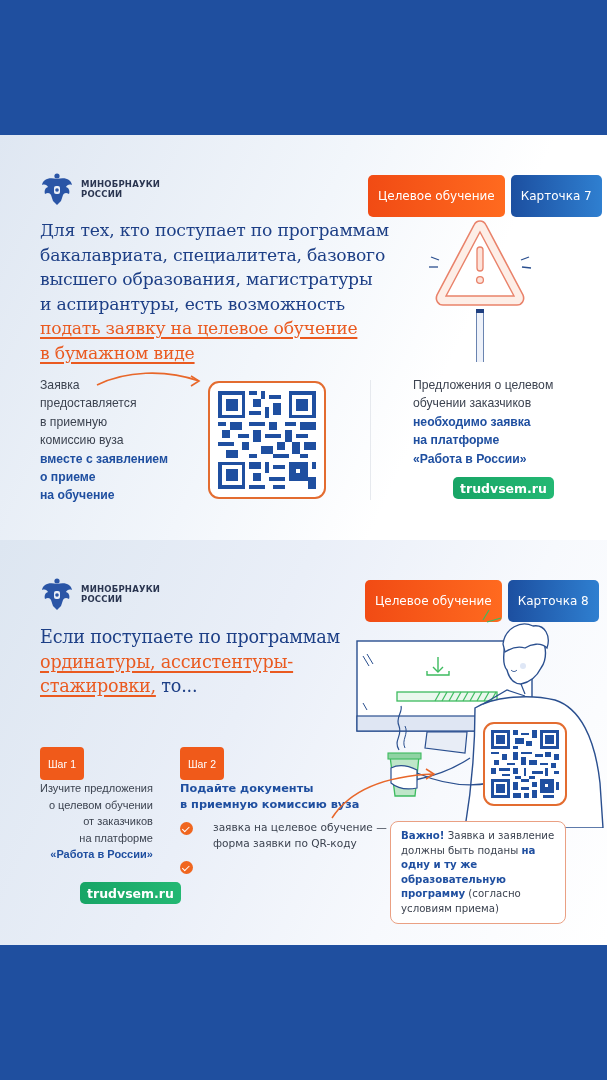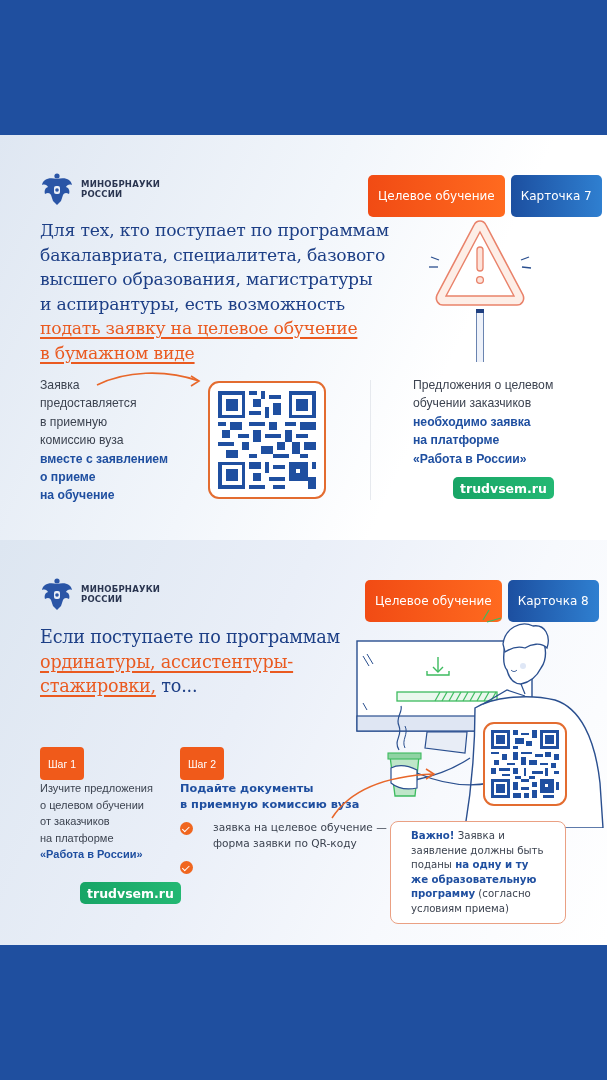--- a/index.html
+++ b/index.html
@@ -38,21 +38,21 @@
 
   .step-badge { position: absolute; height: 33px; padding: 0 8px; border-radius: 4px; background: #f05a1a; color: #fff; font-size: 10.5px; display: flex; align-items: center; font-family: Liberation Sans, sans-serif; }
 
   .step2-title { position: absolute; left: 180px; top: 241px; font-size: 11.3px; line-height: 16px; color: #1f4fa0; font-weight: bold; font-family: "DejaVu Sans", sans-serif; }
   .check-list { position: absolute; left: 180px; top: 280px; list-style: none; }
   .check-list li { display: flex; gap: 20px; font-size: 10.6px; line-height: 15.5px; color: #3c4350; font-family: "DejaVu Sans", sans-serif; margin-bottom: 8px; }
   .check-list .check { flex: 0 0 13px; width: 13px; height: 13px; border-radius: 50%; background: #f0661f; margin-top: 2px; position: relative; }
   .check-list .check::after { content: ""; position: absolute; left: 4px; top: 2.5px; width: 3px; height: 5.5px; border: solid #fff; border-width: 0 1.6px 1.6px 0; transform: rotate(45deg); }
   .check-list .txt { white-space: pre-line; }
 
-  .note { position: absolute; left: 390px; top: 281px; width: 176px; padding: 7px 20px; border: 1.4px solid #eaa083; border-radius: 8px; background: #fff; font-size: 10.2px; line-height: 14.5px; color: #3c4350; font-family: "DejaVu Sans", sans-serif; }
+  .note { position: absolute; left: 390px; top: 281px; width: 176px; padding: 7px 10px; border: 1.4px solid #eaa083; border-radius: 8px; background: #fff; font-size: 10.2px; line-height: 14.5px; color: #3c4350; font-family: "DejaVu Sans", sans-serif; }
   .note .strong { color: #1f4fa0; font-weight: bold; }
 
   .illus { position: absolute; }
 </style>
 </head>
 <body>
 
 <div class="band band-top"></div>
 
 <section class="card card7">
@@ -199,21 +199,21 @@
     <div class="badge blue">Карточка 8</div>
   </div>
 
   <h1 class="headline" style="top:85px; font-size:17.6px;">
     <div>Если поступаете по программам</div>
     <div><span class="accent">ординатуры, ассистентуры-</span></div>
     <div><span class="accent">стажировки,</span><span> то...</span></div>
   </h1>
 
   <div class="step-badge" style="left:40px; top:207px;">Шаг 1</div>
-  <div class="body-text" style="left:40px; top:240px; font-size:11px; line-height:16.5px;">
+  <div class="body-text" style="left:40px; top:240px; font-size:11px; line-height:16.5px;text-align:right;">
     <div>Изучите предложения</div>
     <div>о целевом обучении</div>
     <div>от заказчиков</div>
     <div>на платформе</div>
     <div class="strong">«Работа в России»</div>
   </div>
   <div class="trud-btn" style="left:40px; top:342px;">trudvsem.ru</div>
 
   <div class="step-badge" style="left:180px; top:207px;">Шаг 2</div>
   <div class="step2-title">

